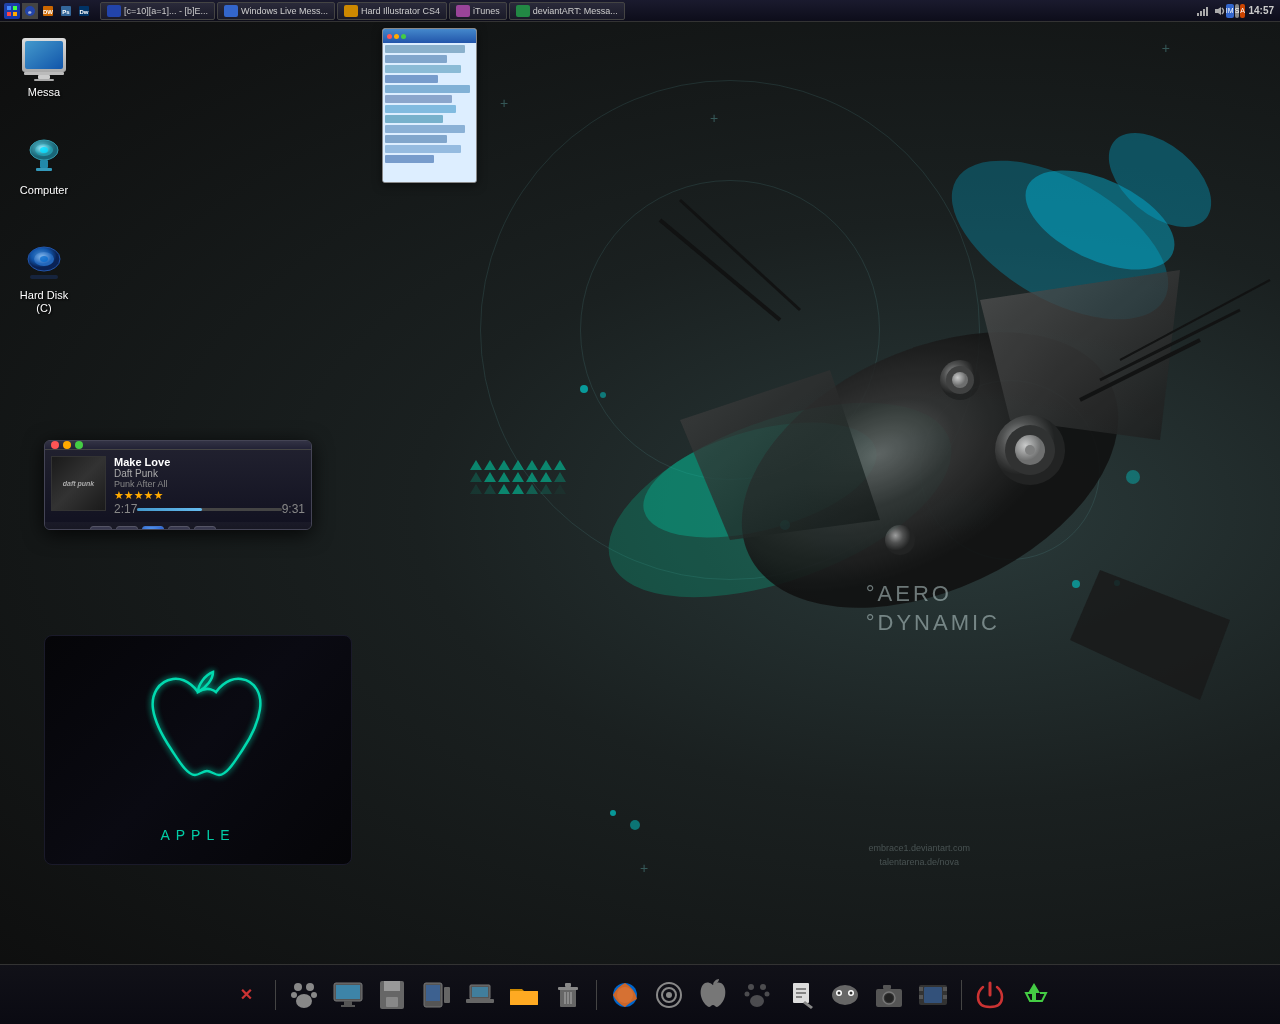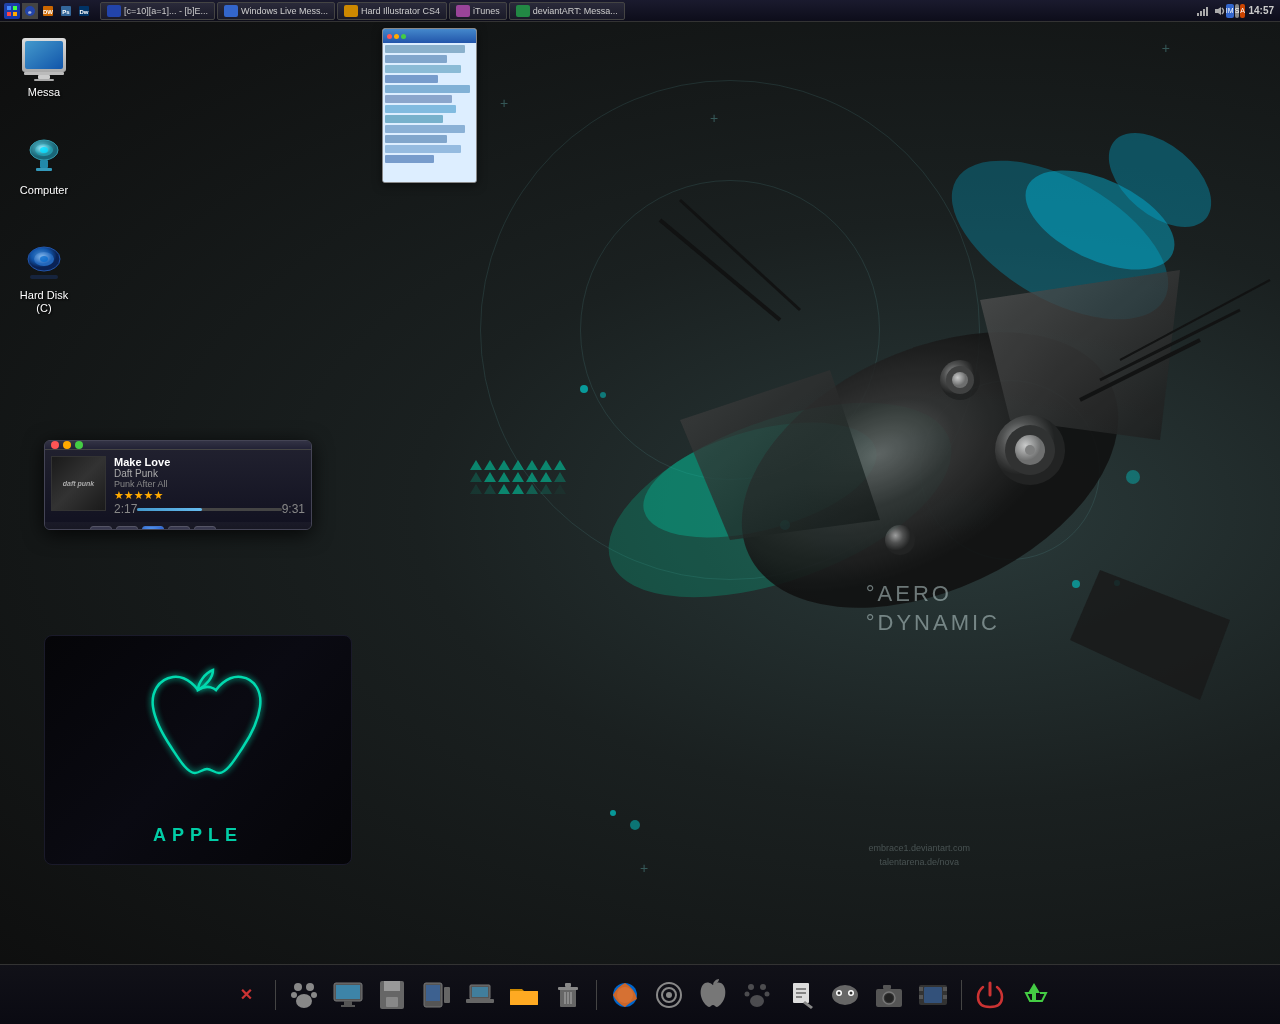--- a/index.html
+++ b/index.html
@@ -836,21 +836,21 @@
           </feMerge>
         </filter>
       </defs>
       <g filter="url(#glow)" stroke="#00ffcc" stroke-width="2.5" fill="none" opacity="0.85">
 
         <path d="M75,35 C75,35 65,20 50,22 C35,24 28,38 30,52 C32,66 40,80 48,92 C56,104 64,118 72,118 C76,118 80,114 84,114 C88,114 92,118 96,118 C104,118 112,104 120,92 C128,80 135,66 137,52 C139,38 133,24 118,22 C103,20 93,35 93,35 C93,35 85,28 75,35 Z"></path>
 
         <path d="M75,35 C75,28 82,18 90,15 C90,22 84,30 75,35 Z"></path>
       </g>
     </svg>
-    <div style="color:#00ffcc;font-size:18px;letter-spacing:6px;font-weight:700;opacity:0.8;">APPLE</div>
+    <div style="color:#00ffcc;font-size:14px;letter-spacing:6px;font-weight:400;opacity:0.8;">APPLE</div>
   </div>
 </div>
 
 <div id="aero-text">
   <div>°AERO</div>
   <div>°DYNAMIC</div>
 </div>
 
 <div id="credits-text">
   <div>embrace1.deviantart.com</div>

